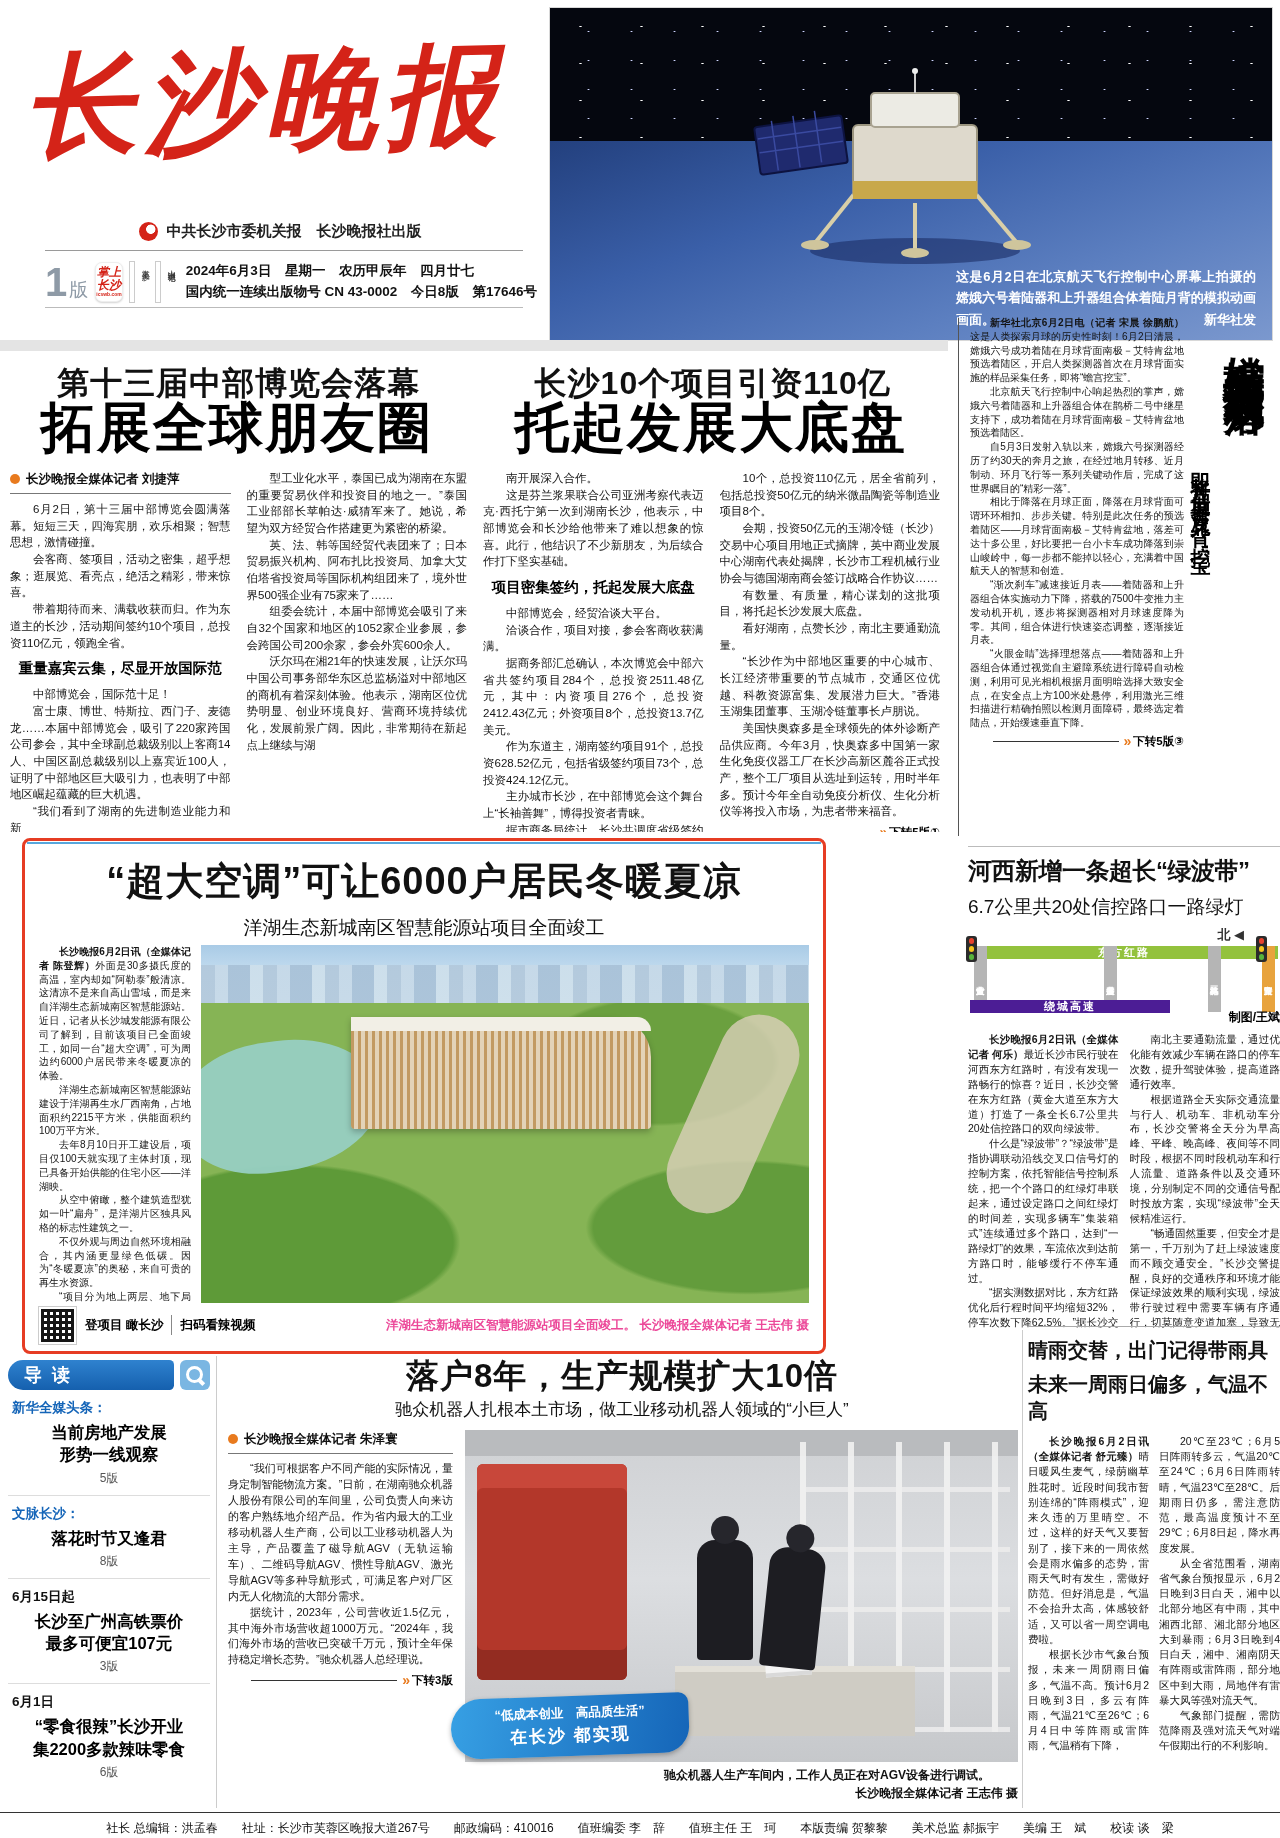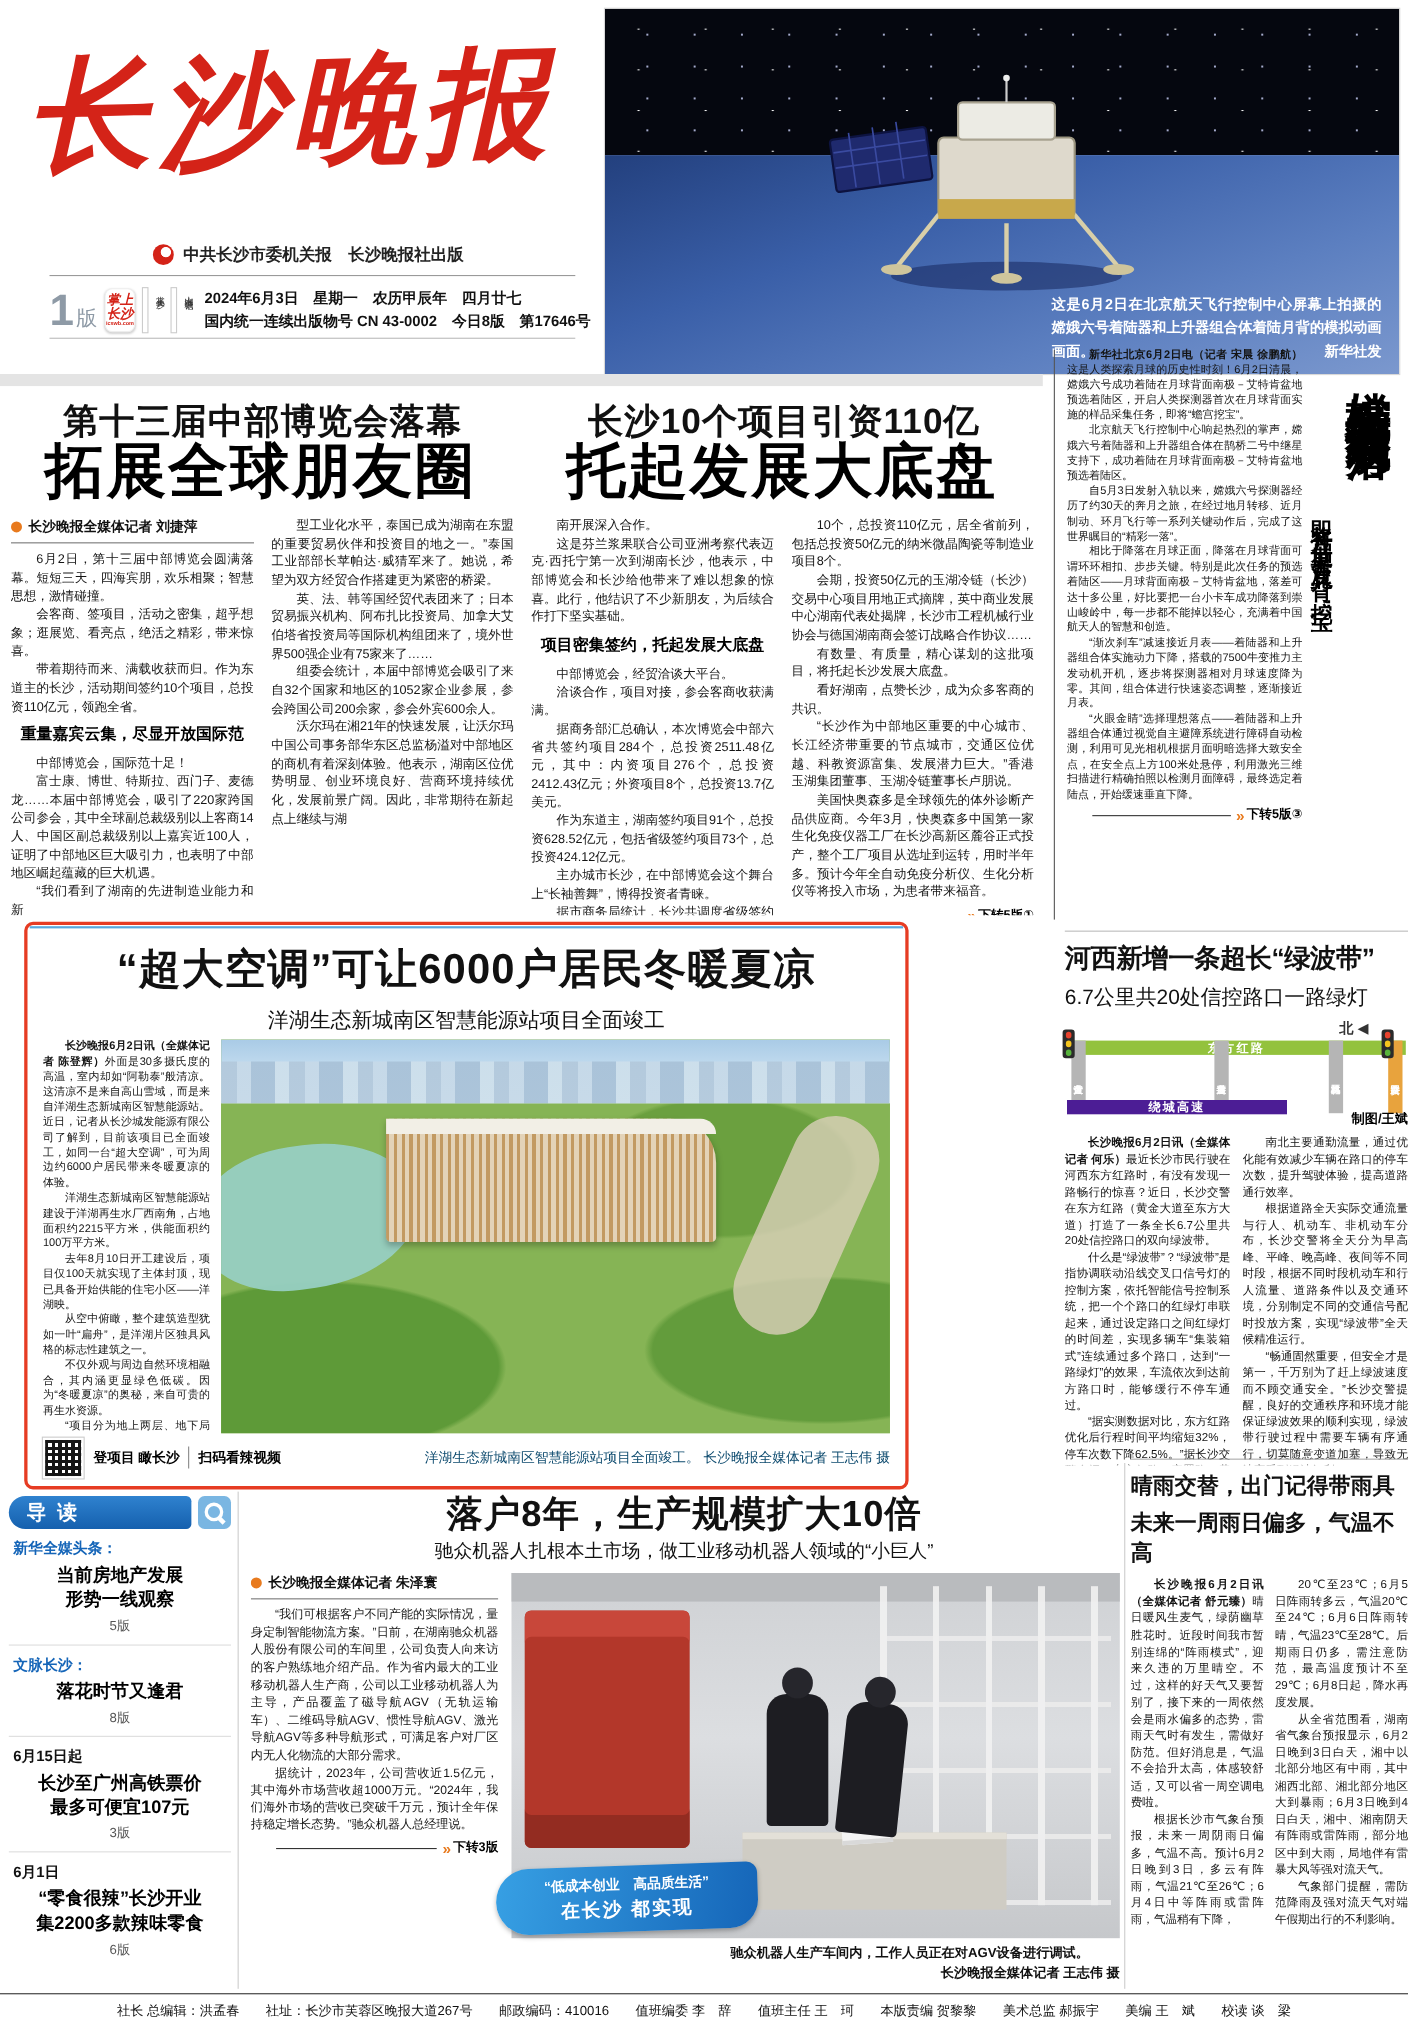--- a/index.html
+++ b/index.html
@@ -100,21 +100,21 @@
   .ac-building{position:absolute;left:150px;top:72px;width:300px;height:112px;border-radius:0 40px 4px 4px;
     background:repeating-linear-gradient(90deg,#c29a62 0 3px,#e3d3b8 3px 7px);box-shadow:0 3px 6px rgba(0,0,0,.25);}
   .ac-building::before{content:'';position:absolute;left:0;top:0;right:0;height:14px;background:#f2efe6;
     border-radius:0 40px 0 0;}
   .ac-path{position:absolute;right:36px;top:64px;width:80px;height:210px;background:#d9d0b9;opacity:.8;
     transform:rotate(24deg);border-radius:40px;}
   .ac-caprow{position:absolute;left:14px;right:14px;bottom:6px;height:40px;display:flex;align-items:center;gap:9px;}
   .ac-qr{width:33px;height:33px;flex:none;}
   .ac-qlbl{font-size:12.5px;font-weight:bold;color:#000;display:flex;align-items:center;gap:8px;white-space:nowrap;}
   .qdiv{width:1px;height:20px;background:#888;}
-  .ac-caption{flex:1;text-align:right;font-size:12.5px;font-weight:normal;color:#0c4a6e;white-space:nowrap;overflow:hidden;}
+  .ac-caption{flex:1;text-align:right;font-size:12.5px;font-weight:bold;color:#ec4899;white-space:nowrap;overflow:hidden;}
   
   .guide{left:8px;top:1360px;width:202px;}
   .g-bar{display:flex;gap:6px;align-items:center;}
   .g-titlebar{flex:1;height:30px;background:linear-gradient(#2f82cf,#1560ae);border-radius:16px 5px 5px 16px;
     color:#fff;font-size:18px;font-weight:bold;letter-spacing:10px;display:flex;align-items:center;padding-left:16px;}
   .g-mag{width:30px;height:30px;background:#7ab6e2;border-radius:6px;position:relative;flex:none;}
   .g-mag::before{content:'';position:absolute;left:6px;top:6px;width:11px;height:11px;border:3px solid #fff;border-radius:50%;}
   .g-mag::after{content:'';position:absolute;left:19px;top:18px;width:3.5px;height:8px;background:#fff;transform:rotate(-45deg);}
   .g-item{padding:9px 4px 8px 4px;border-bottom:1px solid #ddd;text-align:center;}
   .g-item:last-child{border-bottom:none;}
@@ -251,21 +251,21 @@
         <p class="para">洽谈合作，项目对接，参会客商收获满满。</p>
         <p class="para">据商务部汇总确认，本次博览会中部六省共签约项目284个，总投资2511.48亿元，其中：内资项目276个，总投资2412.43亿元；外资项目8个，总投资13.7亿美元。</p>
         <p class="para">作为东道主，湖南签约项目91个，总投资628.52亿元，包括省级签约项目73个，总投资424.12亿元。</p>
         <p class="para">主办城市长沙，在中部博览会这个舞台上“长袖善舞”，博得投资者青睐。</p>
         <p class="para">据市商务局统计，长沙共调度省级签约项目</p>
       </div>
     <div class="col">
         <p class="para">10个，总投资110亿元，居全省前列，包括总投资50亿元的纳米微晶陶瓷等制造业项目8个。</p>
         <p class="para">会期，投资50亿元的玉湖冷链（长沙）交易中心项目用地正式摘牌，英中商业发展中心湖南代表处揭牌，长沙市工程机械行业协会与德国湖南商会签订战略合作协议……</p>
         <p class="para">有数量、有质量，精心谋划的这批项目，将托起长沙发展大底盘。</p>
-        <p class="para">看好湖南，点赞长沙，成为众多客商的共识。</p>
+        <p class="para">看好湖南，点赞长沙，南北主要通勤流量。</p>
         <p class="para">“长沙作为中部地区重要的中心城市、长江经济带重要的节点城市，交通区位优越、科教资源富集、发展潜力巨大。”香港玉湖集团董事、玉湖冷链董事长卢朋说。</p>
         <p class="para">美国快奥森多是全球领先的体外诊断产品供应商。今年3月，快奥森多中国第一家生化免疫仪器工厂在长沙高新区麓谷正式投产，整个工厂项目从选址到运转，用时半年多。预计今年全自动免疫分析仪、生化分析仪等将投入市场，为患者带来福音。</p>
         <p class="jump">
           <span class="jline"></span>
           <span class="jarr">»</span>
           <b>下转5版①</b>
         </p>
       </div>
   </div>
 

